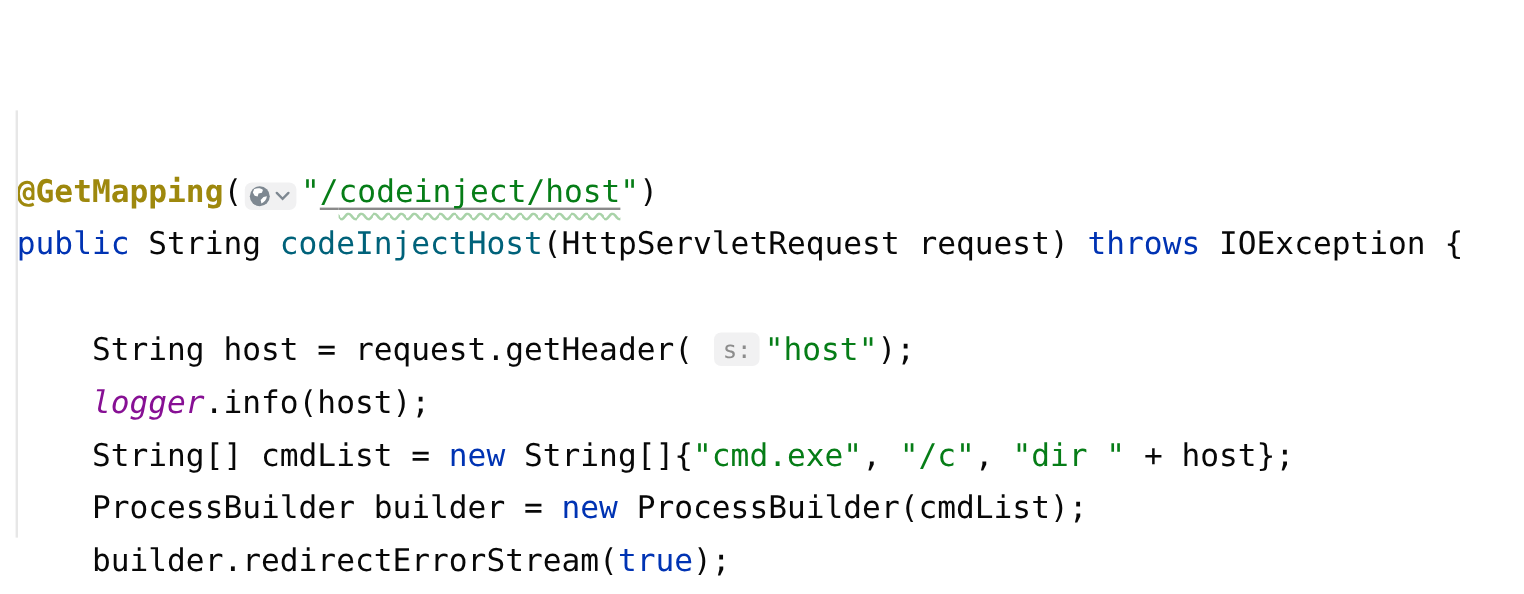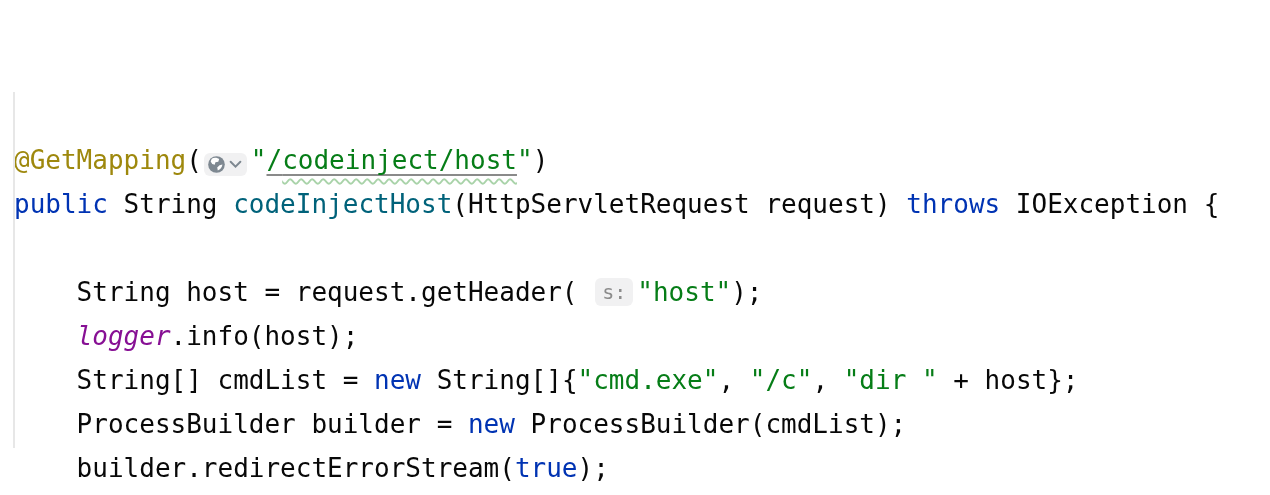--- a/index.html
+++ b/index.html
@@ -13,21 +13,21 @@
     line-height:44px;
     white-space:pre;
     padding:6px 0 0 14px;
     box-sizing:border-box;
     color:var(--plain,#080808);
   }
 
   .code-line{height:44px;}
 
   .tok{font-style:normal;}
-  .tok.ann{color:var(--ann,#9E880D);}
+  .tok.ann{color:var(--ann,#9E880D);font-weight:bold;}
   .tok.kw{color:var(--kw,#0033B3);}
   .tok.str{color:var(--str,#067D17);}
   .tok.mdecl{color:var(--mdecl,#00627A);}
   .tok.field{color:var(--field,#871094);font-style:italic;}
   .tok.url{
     color:var(--str,#067D17);
     text-decoration:underline solid var(--url-underline,#8A8A8A);
     text-decoration-thickness:2px;
     text-underline-offset:5px;
     text-decoration-skip-ink:none;

